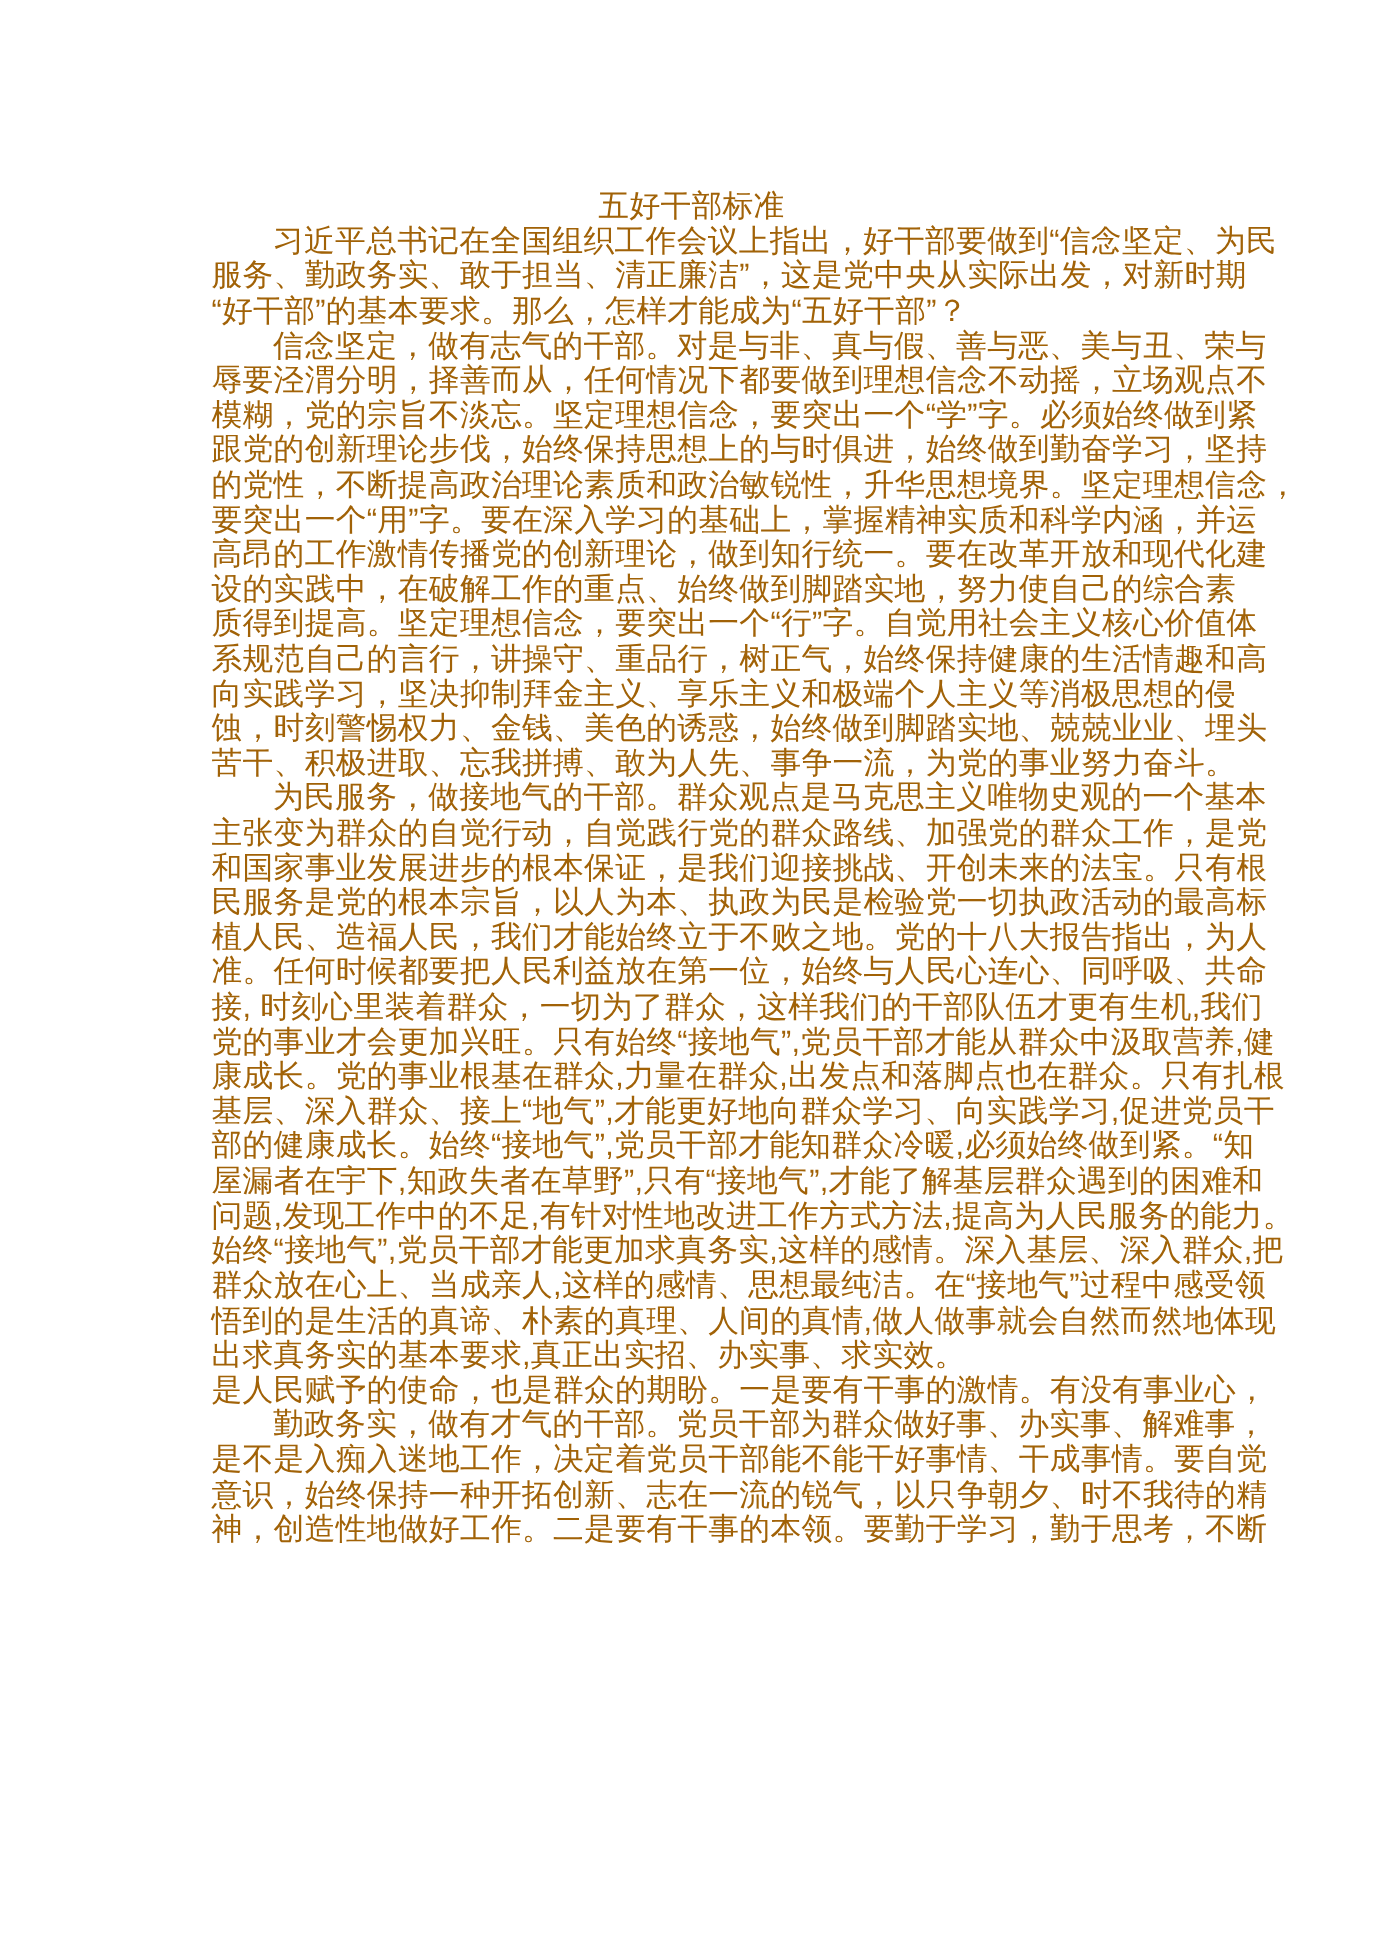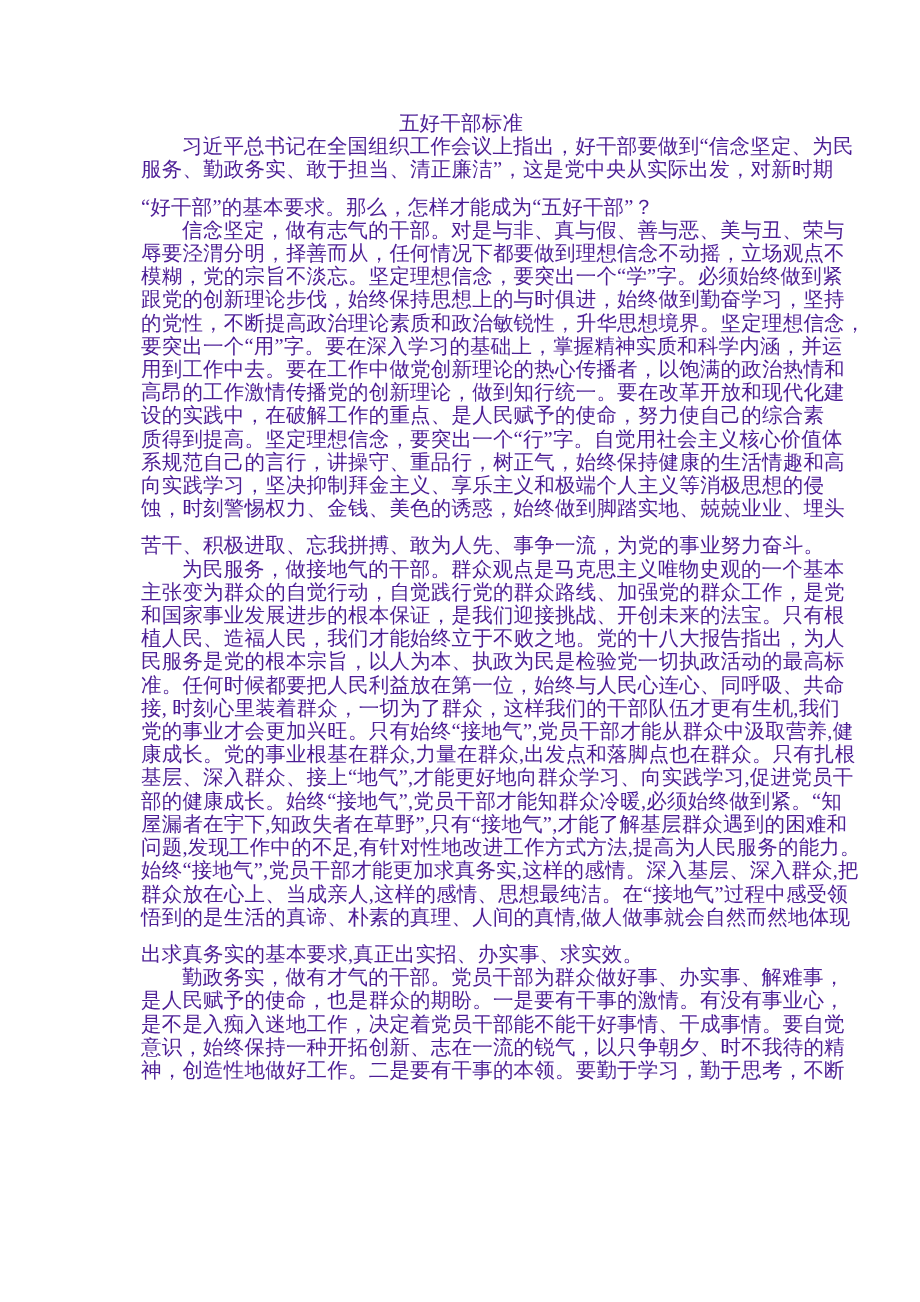--- a/index.html
+++ b/index.html
@@ -1,74 +1,73 @@
 <!DOCTYPE html>
 <html><head>
 <meta charset="utf-8">
 <style>
   html, body { margin:0; padding:0; background:#ffffff; }
   body { width:920px; height:1302px; position:relative; overflow:hidden; }
   .page {
-    position:absolute; left:141px; top:112px; width:640px;
-    font-family: Liberation Serif, serif;
-    font-size:20.5px; line-height:23.2px; color:#4c1d95;
+    position:absolute; left:141px; top:126px; width:640px;
+    font-family: Liberation Sans, sans-serif;
+    font-size:20.5px; line-height:23.2px; color:#a16207;
     letter-spacing:0.2px;
   }
   .title { text-align:center; margin:0; font-weight:normal; font-size:20.5px; line-height:23.2px; }
   .line { display:block; white-space:nowrap; text-align:justify; text-align-last:justify; }
-  .line.last { text-align-last:left;margin-top:14px; }
+  .line.last { text-align-last:left; }
   .line.indent { padding-left:41px; }
 </style>
 </head>
 <body>
 
 <div class="page">
   <div class="title">五好干部标准</div>
   <div id="body">
       <div>
         <span class="line indent">习近平总书记在全国组织工作会议上指出，好干部要做到“信念坚定、为民</span>
         <span class="line">服务、勤政务实、敢于担当、清正廉洁”，这是党中央从实际出发，对新时期</span>
         <span class="line last">“好干部”的基本要求。那么，怎样才能成为“五好干部”？</span>
       </div>
       <div>
         <span class="line indent">信念坚定，做有志气的干部。对是与非、真与假、善与恶、美与丑、荣与</span>
         <span class="line">辱要泾渭分明，择善而从，任何情况下都要做到理想信念不动摇，立场观点不</span>
         <span class="line">模糊，党的宗旨不淡忘。坚定理想信念，要突出一个“学”字。必须始终做到紧</span>
         <span class="line">跟党的创新理论步伐，始终保持思想上的与时俱进，始终做到勤奋学习，坚持</span>
         <span class="line">的党性，不断提高政治理论素质和政治敏锐性，升华思想境界。坚定理想信念，</span>
         <span class="line">要突出一个“用”字。要在深入学习的基础上，掌握精神实质和科学内涵，并运</span>
-        <span class="line">用到工作中去。要在工作中做党创新理论的热心传播者，以饱满的政治热情和</span>
         <span class="line">高昂的工作激情传播党的创新理论，做到知行统一。要在改革开放和现代化建</span>
-        <span class="line">设的实践中，在破解工作的重点、是人民赋予的使命，努力使自己的综合素</span>
+        <span class="line">设的实践中，在破解工作的重点、始终做到脚踏实地，努力使自己的综合素</span>
         <span class="line">质得到提高。坚定理想信念，要突出一个“行”字。自觉用社会主义核心价值体</span>
         <span class="line">系规范自己的言行，讲操守、重品行，树正气，始终保持健康的生活情趣和高</span>
         <span class="line">向实践学习，坚决抑制拜金主义、享乐主义和极端个人主义等消极思想的侵</span>
         <span class="line">蚀，时刻警惕权力、金钱、美色的诱惑，始终做到脚踏实地、兢兢业业、埋头</span>
         <span class="line last">苦干、积极进取、忘我拼搏、敢为人先、事争一流，为党的事业努力奋斗。</span>
       </div>
       <div>
         <span class="line indent">为民服务，做接地气的干部。群众观点是马克思主义唯物史观的一个基本</span>
         <span class="line">主张变为群众的自觉行动，自觉践行党的群众路线、加强党的群众工作，是党</span>
         <span class="line">和国家事业发展进步的根本保证，是我们迎接挑战、开创未来的法宝。只有根</span>
+        <span class="line">民服务是党的根本宗旨，以人为本、执政为民是检验党一切执政活动的最高标</span>
         <span class="line">植人民、造福人民，我们才能始终立于不败之地。党的十八大报告指出，为人</span>
-        <span class="line">民服务是党的根本宗旨，以人为本、执政为民是检验党一切执政活动的最高标</span>
         <span class="line">准。任何时候都要把人民利益放在第一位，始终与人民心连心、同呼吸、共命</span>
         <span class="line">接, 时刻心里装着群众，一切为了群众，这样我们的干部队伍才更有生机,我们</span>
         <span class="line">党的事业才会更加兴旺。只有始终“接地气”,党员干部才能从群众中汲取营养,健</span>
         <span class="line">康成长。党的事业根基在群众,力量在群众,出发点和落脚点也在群众。只有扎根</span>
         <span class="line">基层、深入群众、接上“地气”,才能更好地向群众学习、向实践学习,促进党员干</span>
         <span class="line">部的健康成长。始终“接地气”,党员干部才能知群众冷暖,必须始终做到紧。“知</span>
         <span class="line">屋漏者在宇下,知政失者在草野”,只有“接地气”,才能了解基层群众遇到的困难和</span>
         <span class="line">问题,发现工作中的不足,有针对性地改进工作方式方法,提高为人民服务的能力。</span>
         <span class="line">始终“接地气”,党员干部才能更加求真务实,这样的感情。深入基层、深入群众,把</span>
         <span class="line">群众放在心上、当成亲人,这样的感情、思想最纯洁。在“接地气”过程中感受领</span>
         <span class="line">悟到的是生活的真谛、朴素的真理、人间的真情,做人做事就会自然而然地体现</span>
         <span class="line last">出求真务实的基本要求,真正出实招、办实事、求实效。</span>
       </div>
       <div>
+        <span class="line">是人民赋予的使命，也是群众的期盼。一是要有干事的激情。有没有事业心，</span>
         <span class="line indent">勤政务实，做有才气的干部。党员干部为群众做好事、办实事、解难事，</span>
-        <span class="line">是人民赋予的使命，也是群众的期盼。一是要有干事的激情。有没有事业心，</span>
         <span class="line">是不是入痴入迷地工作，决定着党员干部能不能干好事情、干成事情。要自觉</span>
         <span class="line">意识，始终保持一种开拓创新、志在一流的锐气，以只争朝夕、时不我待的精</span>
         <span class="line">神，创造性地做好工作。二是要有干事的本领。要勤于学习，勤于思考，不断</span>
       </div>
     </div>
 </div>
 
 </body></html>

